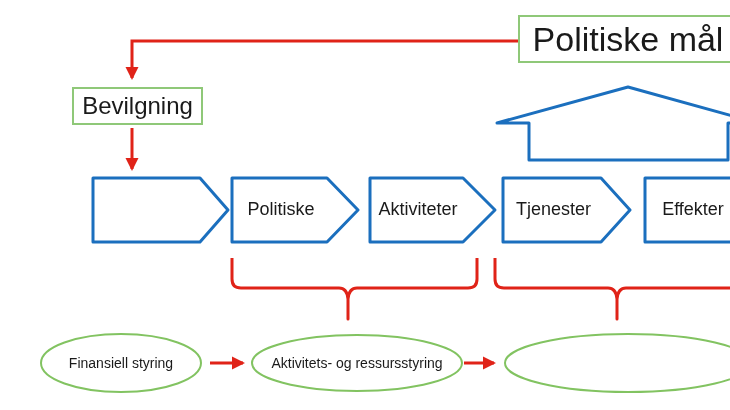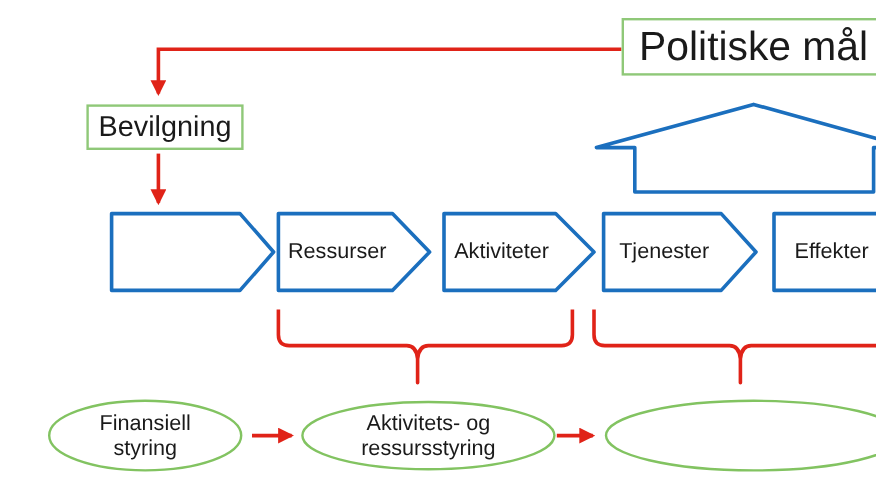--- a/index.html
+++ b/index.html
@@ -12,21 +12,21 @@
     position:absolute;display:flex;align-items:center;justify-content:center;
     text-align:center;line-height:1.18;color:#1a1a1a;
   }
   .greenbox{
     position:absolute;display:flex;align-items:center;justify-content:center;
     border:2px solid #8FC878;background:#fff;box-sizing:border-box;text-align:center;
   }
   .title-box{left:478px;top:15px;width:220px;height:48px;font-size:34px;}
   .alloc-box{left:32px;top:87px;width:131px;height:38px;font-size:24px;}
   .pent{font-size:18px;}
-  .ell{font-size:18px;}
+  .ell{font-size:14px;}
 </style>
 </head>
 <body>
 
 <div class="stage">
 
   <svg class="shapes" width="730" height="410" viewBox="0 0 730 410">
     <defs>
       <marker id="arr" viewBox="0 0 10 10" refX="8.5" refY="5" markerWidth="4.4" markerHeight="4.4" orient="auto">
         <path d="M0 0 L10 5 L0 10 Z" fill="#E02318"></path>
@@ -52,21 +52,21 @@
     <ellipse cx="317" cy="363" rx="105" ry="28" fill="#fff" stroke="#82C361" stroke-width="2"></ellipse>
     <ellipse cx="588" cy="363" rx="123" ry="29" fill="#fff" stroke="#82C361" stroke-width="2"></ellipse>
 
     <path d="M170 363 L203 363" fill="none" stroke="#E02318" stroke-width="3" marker-end="url(#arr)"></path>
     <path d="M424 363 L454 363" fill="none" stroke="#E02318" stroke-width="3" marker-end="url(#arr)"></path>
   </svg>
 
   <div class="greenbox title-box">Politiske mål</div>
   <div class="greenbox alloc-box">Bevilgning</div>
 
-  <div class="lbl pent" style="left:194px;top:178px;width:94px;height:64px;">Ressurser</div>
+  <div class="lbl pent" style="left:194px;top:178px;width:94px;height:64px;">Politiske</div>
   <div class="lbl pent" style="left:332px;top:178px;width:92px;height:64px;">Aktiviteter</div>
   <div class="lbl pent" style="left:465px;top:178px;width:97px;height:64px;">Tjenester</div>
   <div class="lbl pent" style="left:607px;top:178px;width:92px;height:64px;">Effekter</div>
 
   <div class="lbl ell" style="left:26px;top:334px;width:110px;height:58px;">Finansiell styring</div>
   <div class="lbl ell" style="left:217px;top:336px;width:200px;height:54px;">Aktivitets- og ressursstyring</div>
 
 </div>
 
 </body></html>

